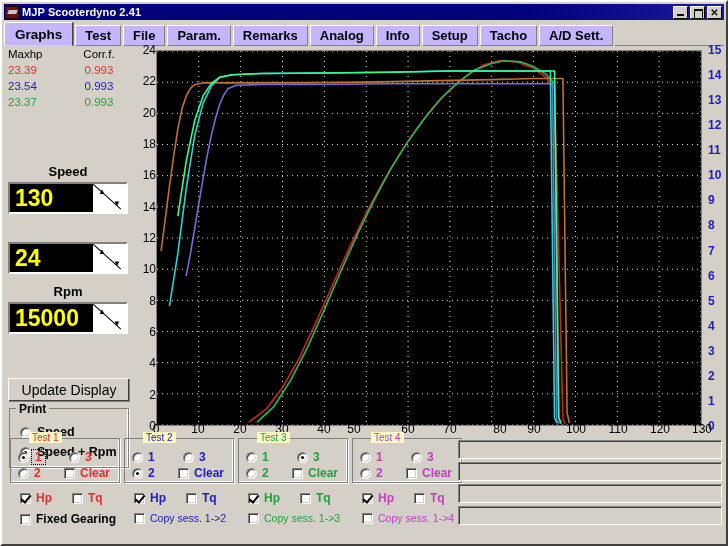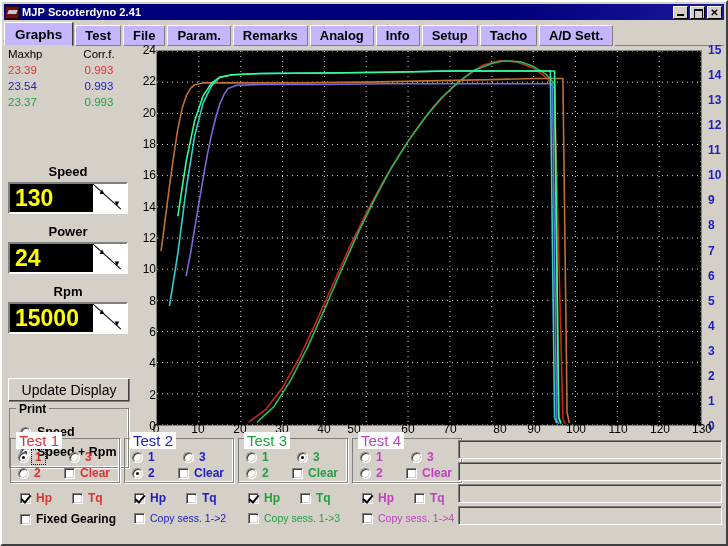--- a/index.html
+++ b/index.html
@@ -176,21 +176,21 @@
   #xaxis div{position:absolute;font-size:12px;color:#000;transform:translateX(-50%);}
 
   
   #bottom{position:absolute;left:2px;top:432px;width:722px;height:110px;}
   .tgrp{
     position:absolute;top:4px;width:110px;height:45px;
     border:1px solid #808080;
     box-shadow: 1px 1px 0 #fff, inset -1px -1px 0 #fff;
   }
   .tgrp .gt{
-    position:absolute;left:5px;top:-7px;background:#ffffff;padding:0 3px;font-size:15px;
+    position:absolute;left:18px;top:-7px;background:#fef9c3;padding:0 3px;font-size:10px;
   }
   .focusbox{outline:1px dotted #000; padding:0 3px; margin-left:-2px;}
   .optrow{position:absolute;display:flex;align-items:center;gap:5px;font-size:12px;font-weight:bold;}
   .smalltext{font-size:10.5px;font-weight:normal;}
   .sunkbox{
     position:absolute;
     background:#d4d0c8;
     border:1px solid; border-color:#808080 #fff #fff #808080;
     box-shadow: inset 1px 1px 0 #404040, inset -1px -1px 0 #d4d0c8;
   }
@@ -276,21 +276,20 @@
     <div class="fieldlabel" style="top:118px;">Speed</div>
     <div class="lcdwrap" style="top:136px;">
       <div class="lcdval">130</div>
       <div class="spin">
         <span class="diag"></span>
           <span class="up">▲</span>
           <span class="dn">▼</span>
       </div>
     </div>
 
-    <div class="fieldlabel" style="top:178px;">Power</div>
     <div class="lcdwrap" style="top:196px;">
       <div class="lcdval">24</div>
       <div class="spin">
         <span class="diag"></span>
           <span class="up">▲</span>
           <span class="dn">▼</span>
       </div>
     </div>
 
     <div class="fieldlabel" style="top:238px;">Rpm</div>

